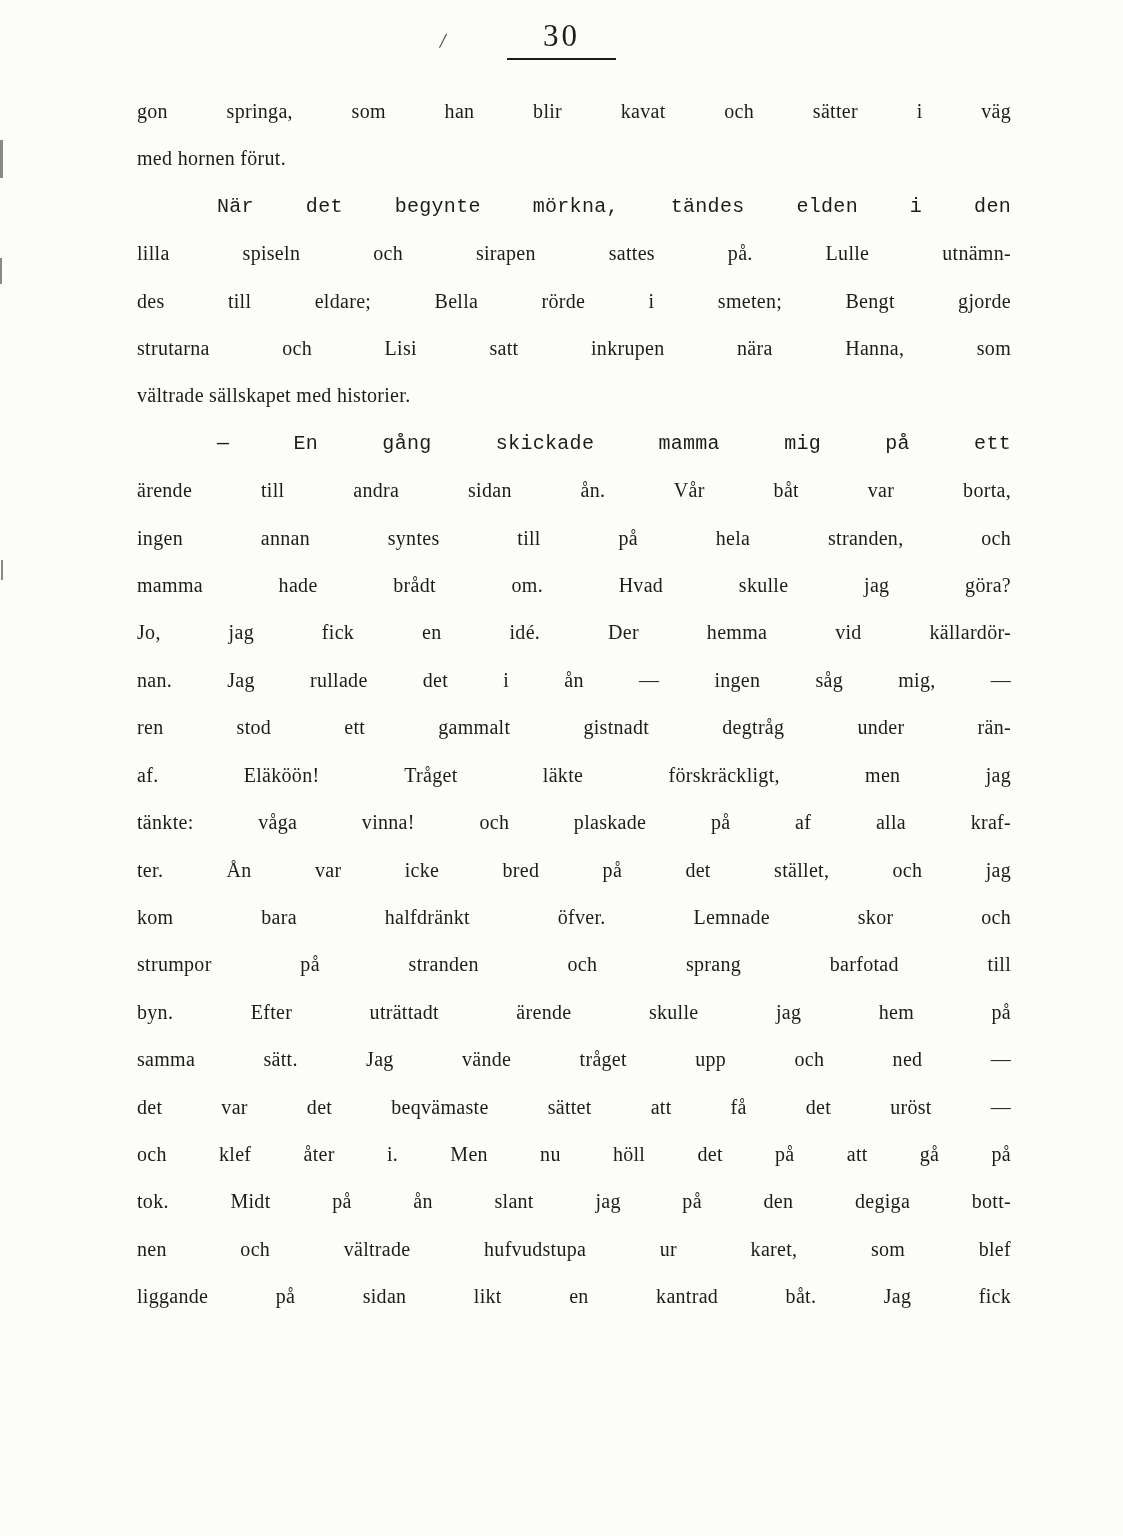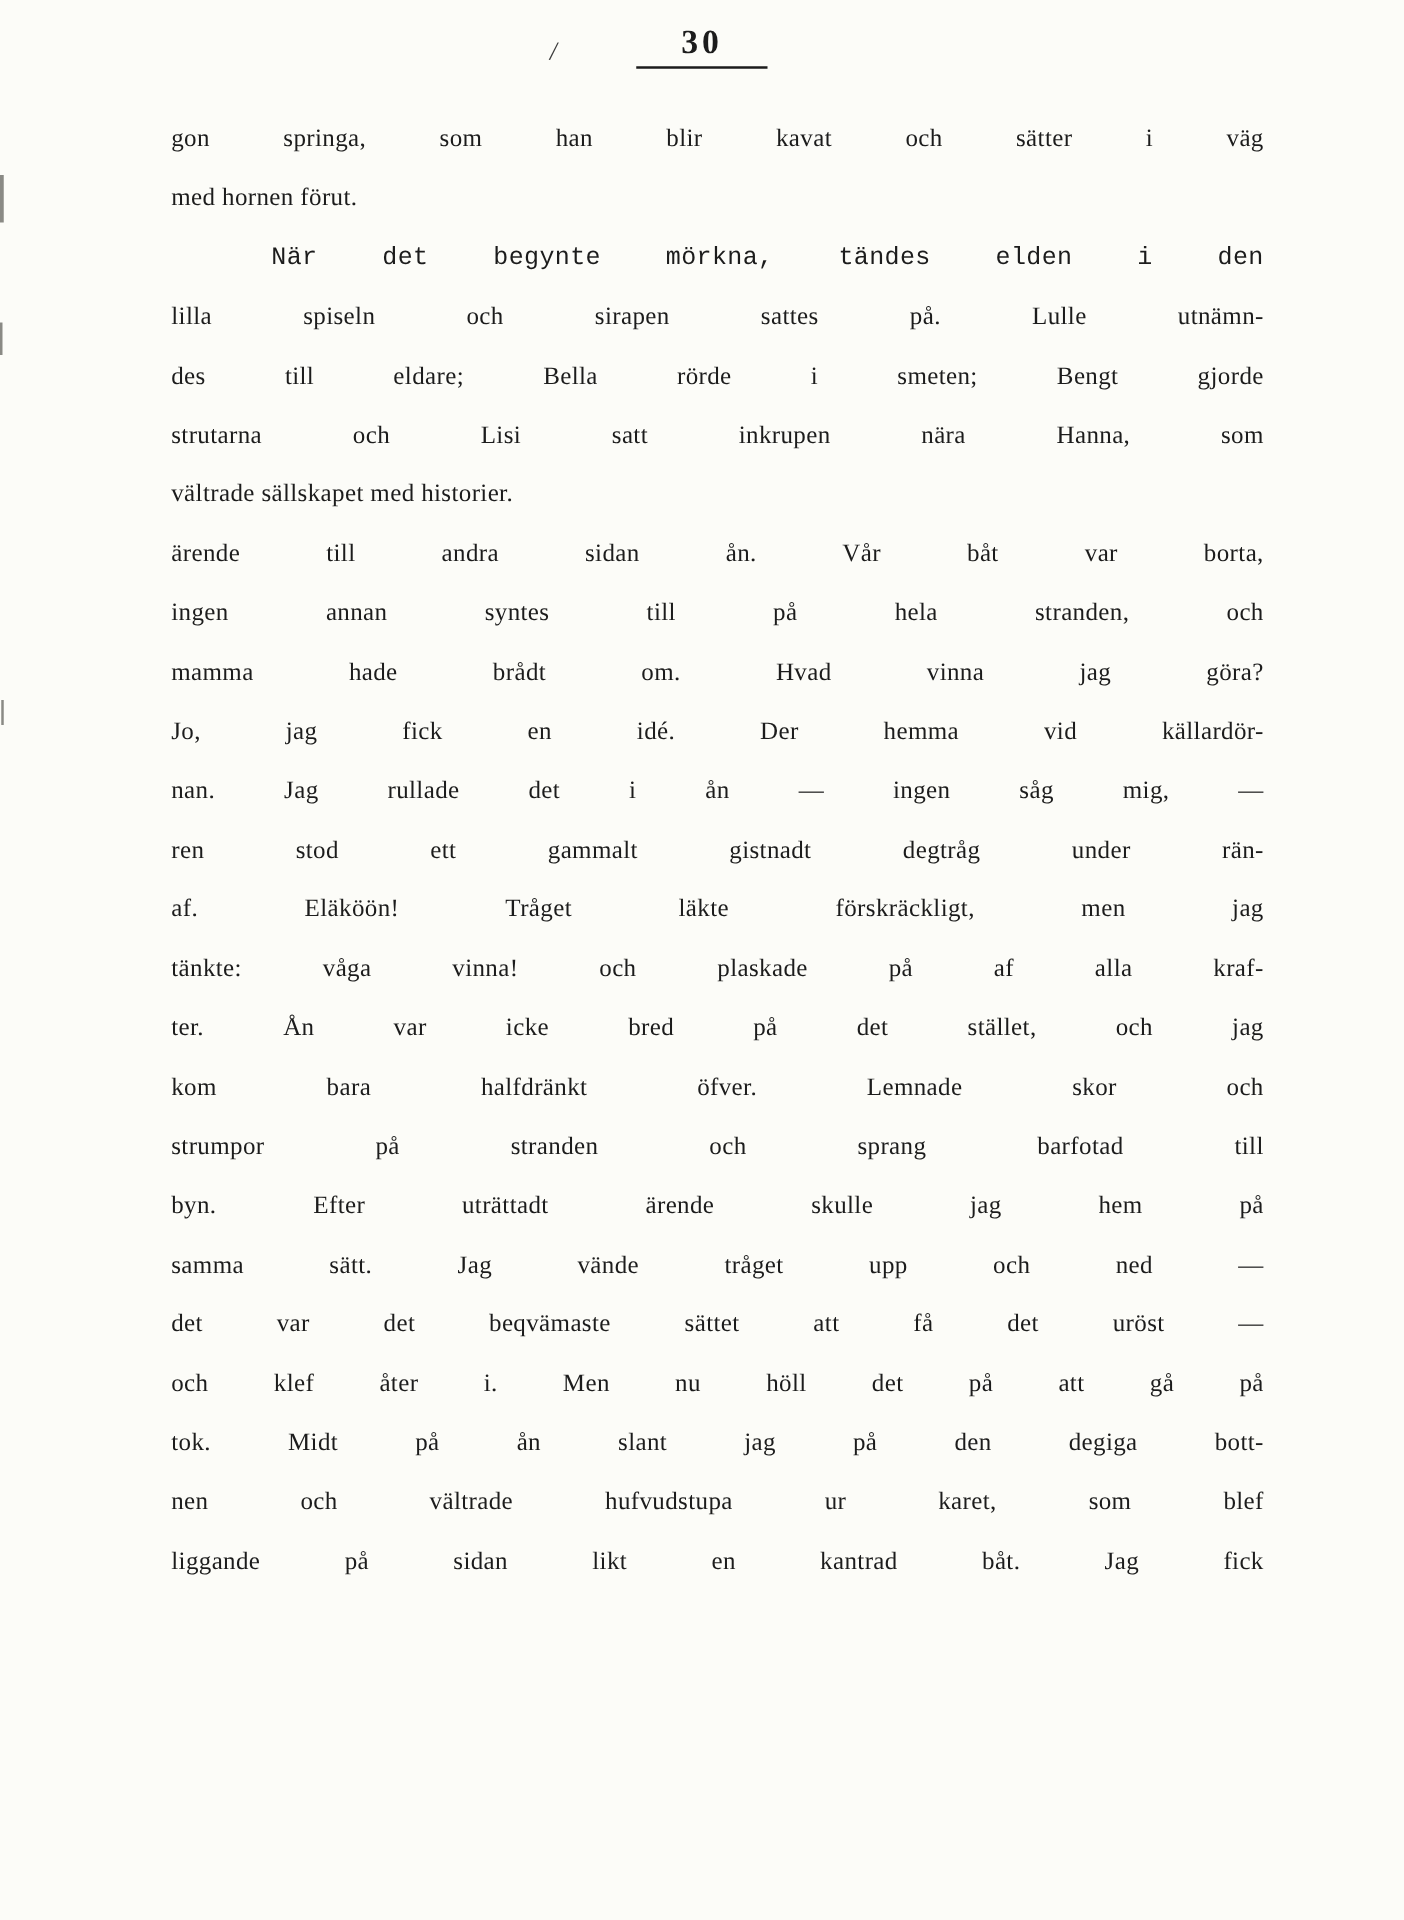--- a/index.html
+++ b/index.html
@@ -19,25 +19,24 @@
   }
   .header {
     position: absolute;
     top: 18px;
     left: 0;
     right: 0;
     text-align: center;
   }
   .page-number {
     display: inline-block;
-    font-size: 27px;
+    font-size: 31px;
     letter-spacing: 3px;
     padding: 0 36px 4px 36px;
     border-bottom: 2.5px solid #1c1c1c;
-    font-weight: bold;
   }
   .stray-mark {
     position: absolute;
     top: 28px;
     left: 440px;
     font-size: 22px;
     color: #3a3a3a;
     transform: rotate(8deg);
   }
   .text-block {
@@ -92,23 +91,24 @@
         <div class="line lastline">med hornen förut.</div>
       </div>
       <div class="paragraph">
         <div class="line indent">När det begynte mörkna, tändes elden i den</div>
         <div class="line">lilla spiseln och sirapen sattes på.  Lulle utnämn-</div>
         <div class="line">des till eldare; Bella rörde i smeten; Bengt gjorde</div>
         <div class="line">strutarna och Lisi satt inkrupen nära Hanna, som</div>
         <div class="line lastline">vältrade sällskapet med historier.</div>
       </div>
       <div class="paragraph">
+        <div class="line indent">— En gång skickade mamma mig på ett</div>
         <div class="line">ärende till andra sidan ån.  Vår båt var borta,</div>
         <div class="line">ingen annan syntes till på hela stranden, och</div>
-        <div class="line">mamma hade brådt om.  Hvad vinna jag göra?</div>
+        <div class="line">mamma hade brådt om.  Hvad skulle jag göra?</div>
         <div class="line">Jo, jag fick en idé.  Der hemma vid källardör-</div>
         <div class="line">nan.  Jag rullade det i ån — ingen såg mig, —</div>
         <div class="line">ren stod ett gammalt gistnadt degtråg under rän-</div>
         <div class="line">af.  Eläköön!  Tråget läkte förskräckligt, men jag</div>
         <div class="line">tänkte: våga vinna! och plaskade på af alla kraf-</div>
         <div class="line">ter.  Ån var icke bred på det stället, och jag</div>
         <div class="line">kom bara halfdränkt öfver.  Lemnade skor och</div>
         <div class="line">strumpor på stranden och sprang barfotad till</div>
         <div class="line">byn.  Efter uträttadt ärende skulle jag hem på</div>
         <div class="line">samma sätt.  Jag vände tråget upp och ned —</div>

